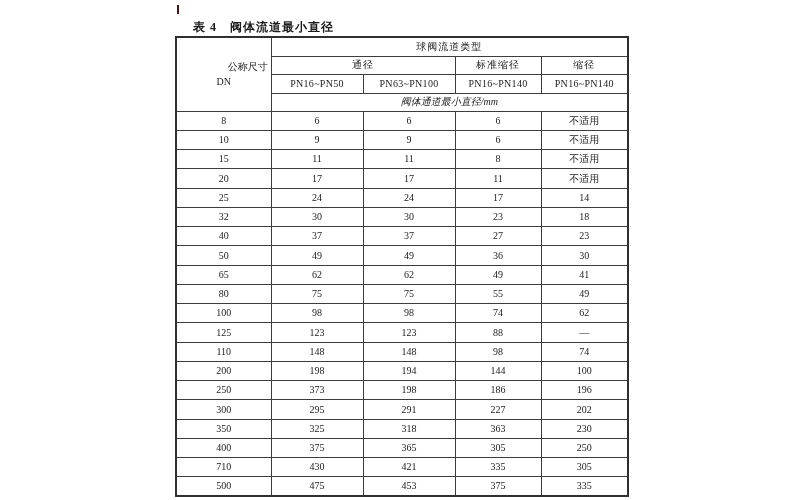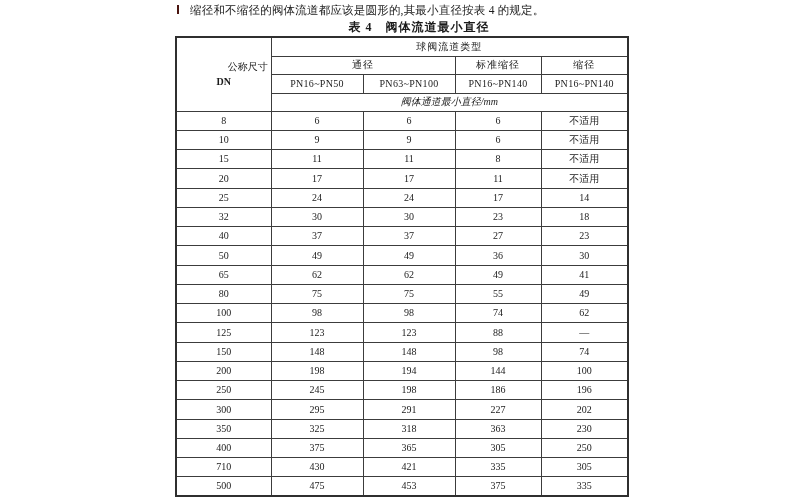--- a/index.html
+++ b/index.html
@@ -30,21 +30,20 @@
     top: 3px;
     font-size: 11.5px;
     letter-spacing: 0.2px;
     white-space: nowrap;
   }
   .table-title {
     position: absolute;
     left: 193px;
     top: 19px;
     width: 452px;
-    text-align: center;
     font-size: 12px;
     font-weight: bold;
     letter-spacing: 1px;
   }
   table.min-table {
     position: absolute;
     left: 175px;
     top: 36px;
     width: 452px;
     height: 461px;
@@ -83,30 +82,29 @@
   }
   th.pn-head {
     font-size: 10px;
     letter-spacing: 0.3px;
   }
   th.min-head {
     font-size: 10.5px;
     border-bottom: 2px solid #2f2f2f;
   }
   .dn-line { display: block; margin-left: 48px; }
-  .dn-sub { display: block; margin-top: 3px; font-size: 10px; font-weight: bold; }
+  .dn-sub { display: block; margin-top: 3px; font-size: 10px; }
 </style>
 </head>
 <body>
 
 <div class="page">
 
   <div class="scan-mark"></div>
 
-  <div class="intro">缩径和不缩径的阀体流道都应该是圆形的,其最小直径按表 4 的规定。</div>
 
   <div class="table-title">表 4　阀体流道最小直径</div>
 
   <table class="min-table">
     <colgroup>
       <col style="width:95px">
       <col style="width:92px">
       <col style="width:92px">
       <col style="width:86px">
       <col style="width:87px">
@@ -213,36 +211,36 @@
           <td>62</td>
         </tr>
         <tr>
           <td>125</td>
           <td>123</td>
           <td>123</td>
           <td>88</td>
           <td>—</td>
         </tr>
         <tr>
-          <td>150</td>
+          <td>110</td>
           <td>148</td>
           <td>148</td>
           <td>98</td>
           <td>74</td>
         </tr>
         <tr>
           <td>200</td>
           <td>198</td>
           <td>194</td>
           <td>144</td>
           <td>100</td>
         </tr>
         <tr>
           <td>250</td>
-          <td>245</td>
+          <td>373</td>
           <td>198</td>
           <td>186</td>
           <td>196</td>
         </tr>
         <tr>
           <td>300</td>
           <td>295</td>
           <td>291</td>
           <td>227</td>
           <td>202</td>

